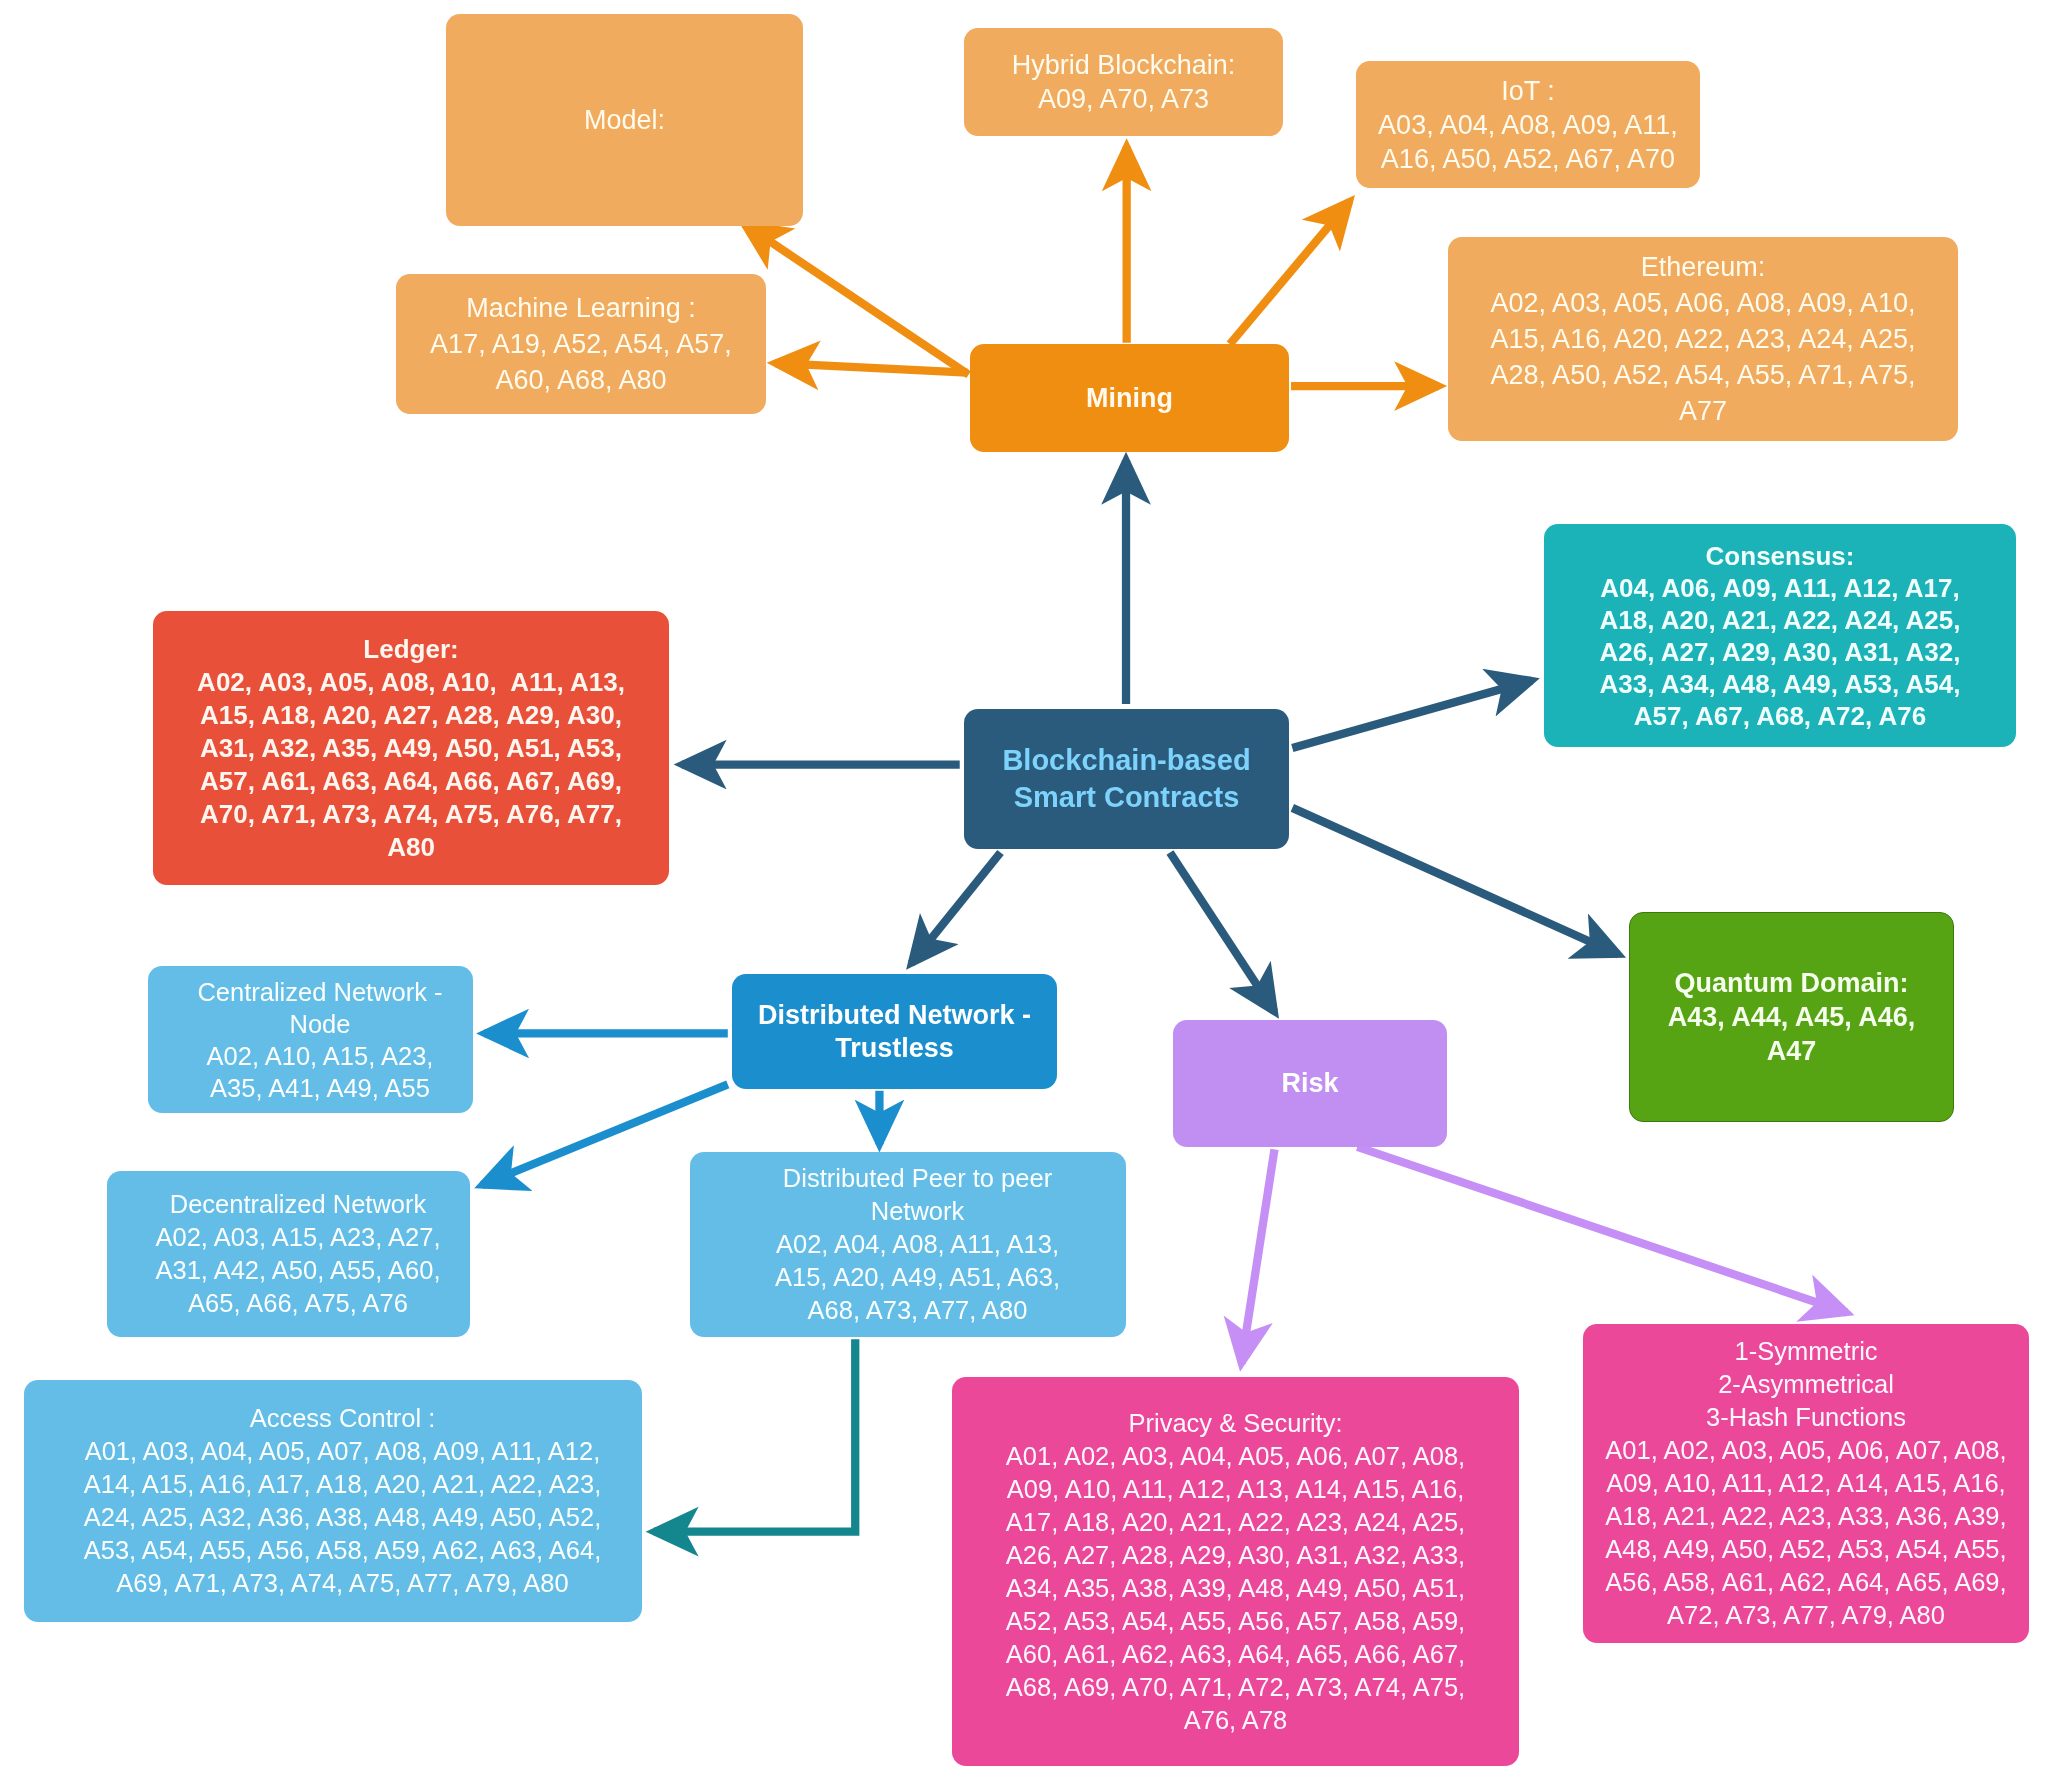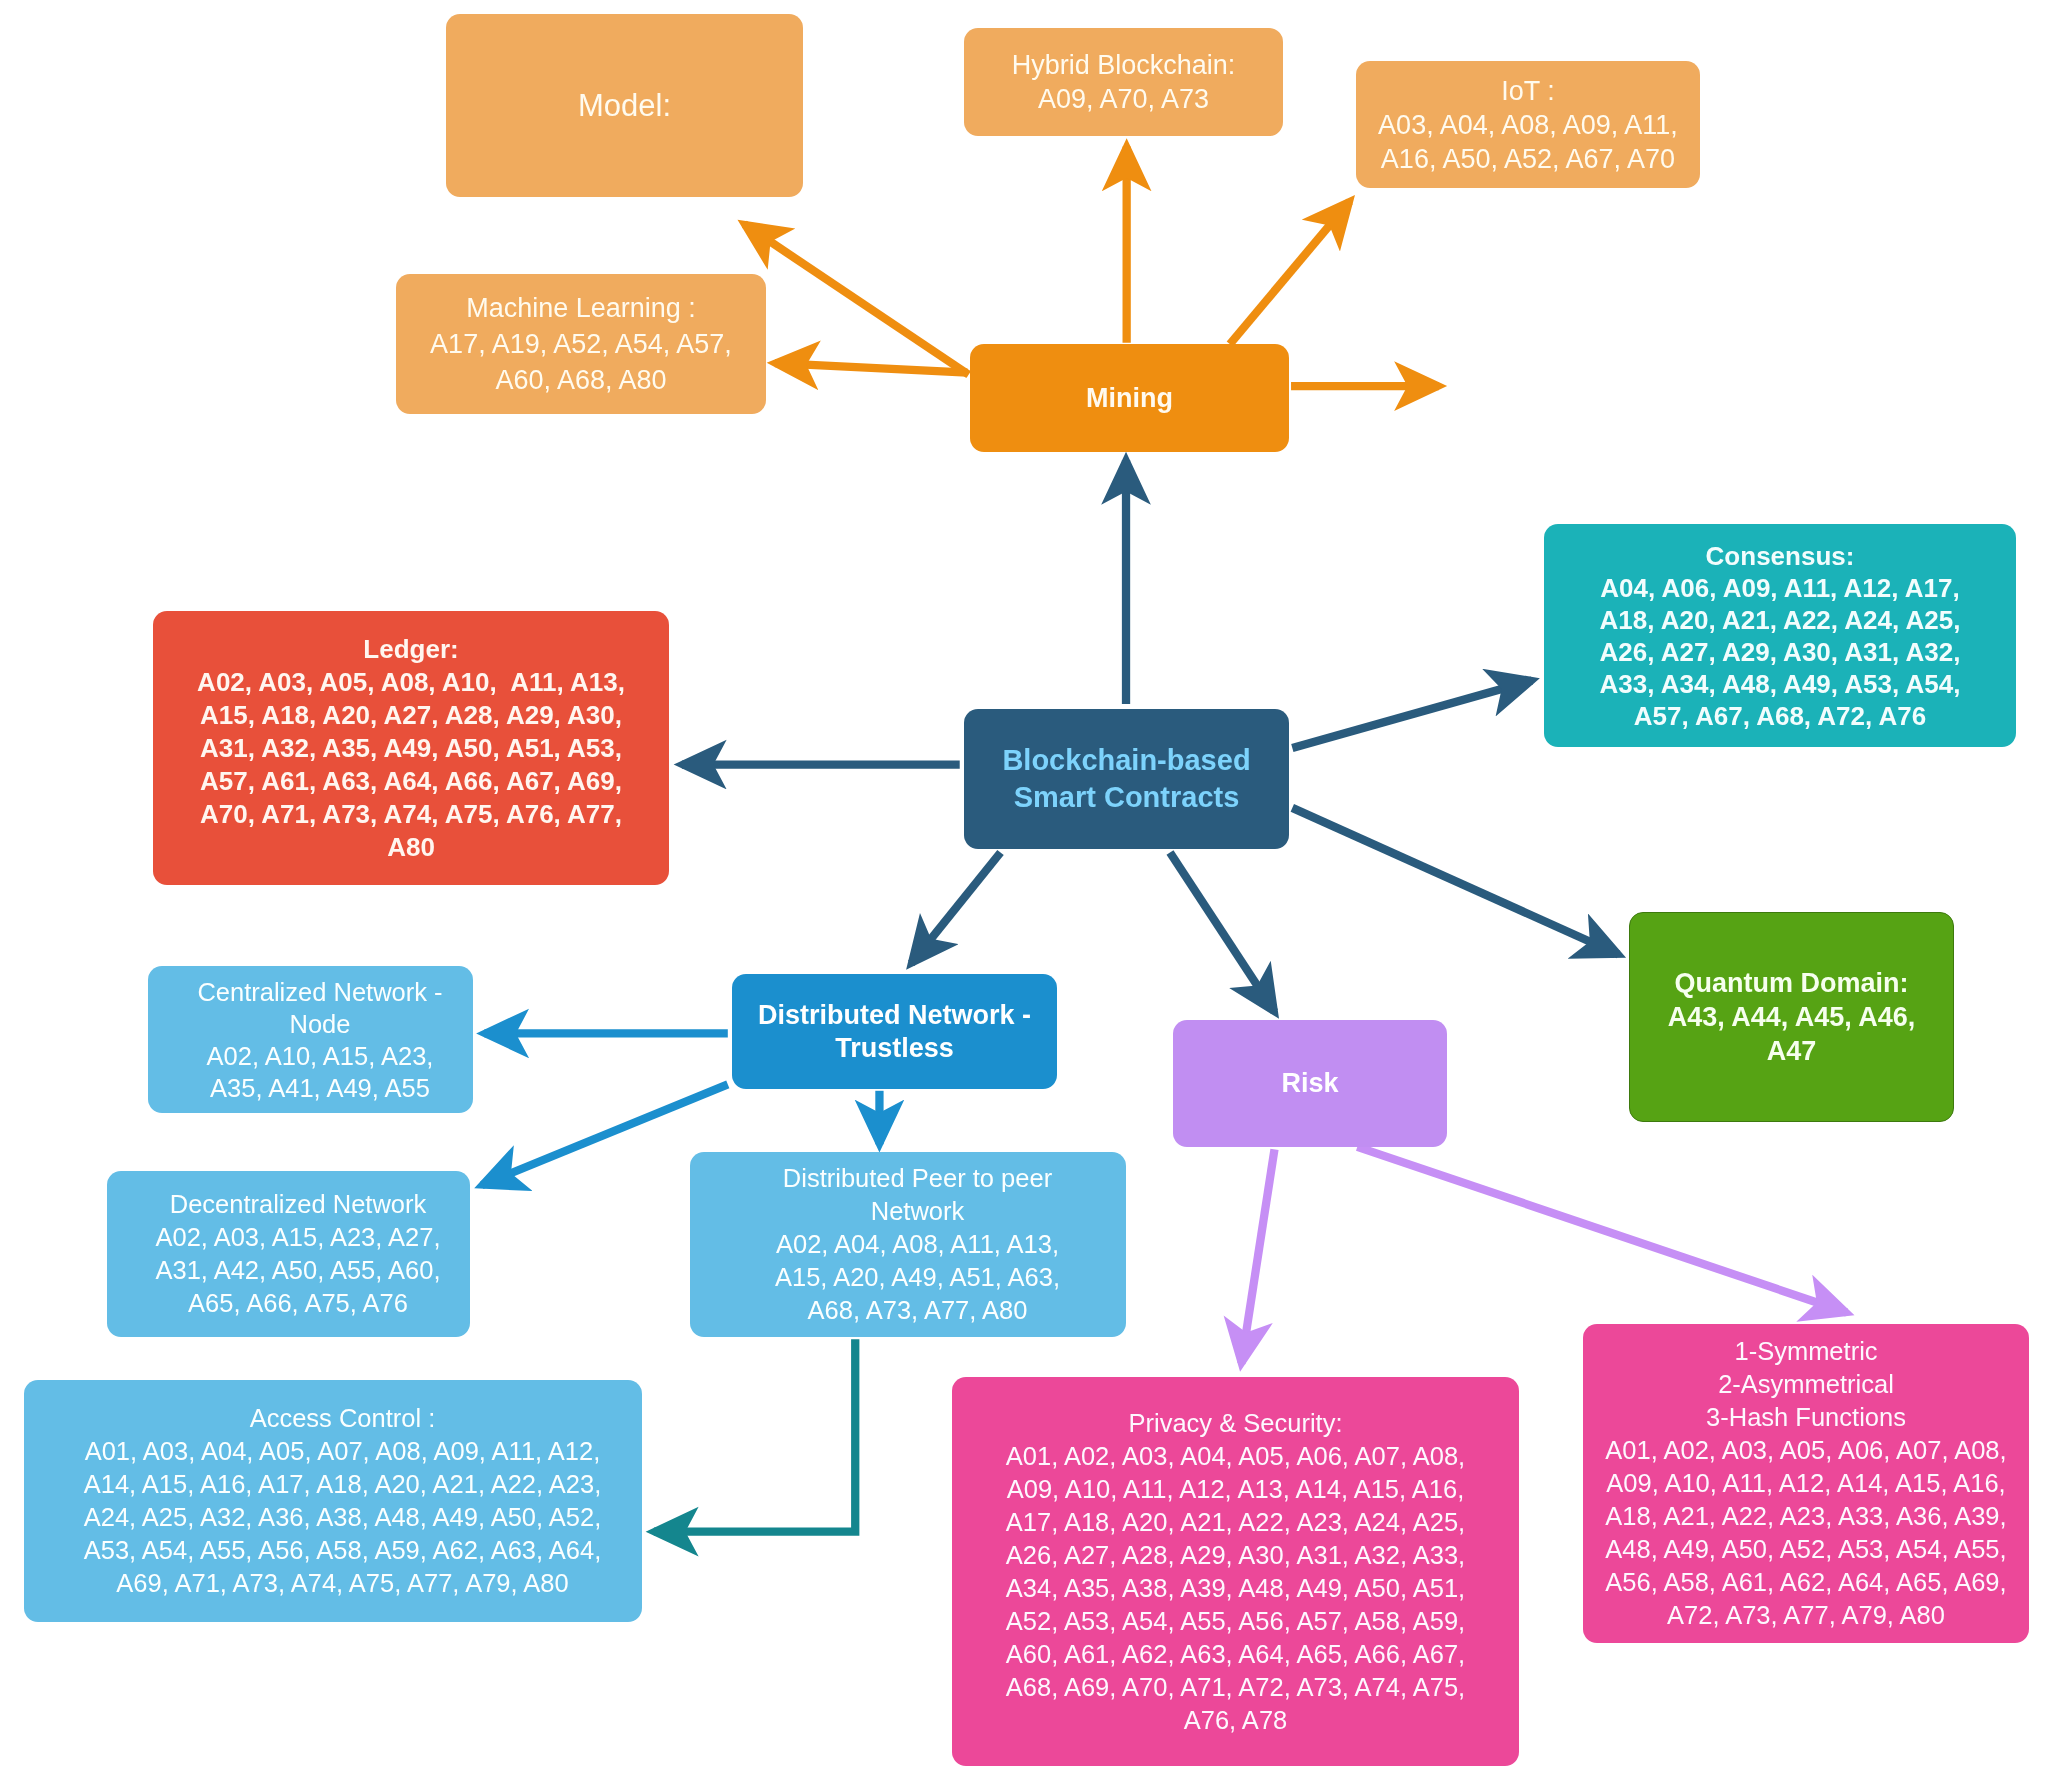--- a/index.html
+++ b/index.html
@@ -20,21 +20,21 @@
   .teal{background:#1bb2b8;color:#f2fdfd;font-weight:bold;}
   .red{background:#e8503a;color:#fff6f0;font-weight:bold;}
   .green{background:#56a314;color:#f6ffee;font-weight:bold;border:1.3px solid #3d7a0d;}
   .navy{background:#2a5b7d;color:#7dd3fc;font-weight:bold;}
   .blue-dark{background:#1b8fce;color:#ffffff;font-weight:bold;}
   .blue-light{background:#63bde6;color:#fbffff;padding-left:28px;}
   .purple-dark{background:#c18ef2;color:#ffffff;font-weight:bold;}
   .purple-light{background:#ec4899;color:#fdf8ff;}
 
   
-  #n-model        {left:446px; top:14px;   width:357px; height:183px; font-size:31px; line-height:33px;gap:24px;}
+  #n-model        {left:446px; top:14px;   width:357px; height:212px; font-size:27px; line-height:33px;gap:24px;}
   #n-hybrid       {left:964px;top:28px;   width:319px; height:108px; font-size:27px; line-height:34px;}
   #n-iot          {left:1356px;top:61px;   width:344px; height:127px; font-size:27px; line-height:34px;}
   #n-ethereum     {left:1448px;top:237px;  width:510px; height:204px; font-size:27px; line-height:36px;}
   #n-ml           {left:396px; top:274px;  width:370px; height:140px; font-size:27px; line-height:36px;}
   #n-mining       {left:970px;top:344px;  width:319px; height:108px; font-size:27px;}
   #n-consensus    {left:1544px;top:524px;  width:472px; height:223px; font-size:26px; line-height:32px;}
   #n-ledger       {left:153px; top:611px;  width:516px; height:274px; font-size:26px; line-height:33px;}
   #n-core         {left:964px;top:709px; width:325px; height:140px; font-size:29px; line-height:37px;}
   #n-quantum      {left:1629px;top:912px; width:325px; height:210px; font-size:27px; line-height:34px;}
   #n-distributed  {left:732px;top:974px; width:325px; height:115px; font-size:27px; line-height:33px;}
@@ -151,20 +151,29 @@
   </div>
 
   <div class="node orange-light" id="n-iot">
     <span class="ttl">IoT :</span>
     <span class="body">
         <span class="ln">A03, A04, A08, A09, A11,</span>
         <span class="ln">A16, A50, A52, A67, A70</span>
       </span>
   </div>
 
+  <div class="node orange-light" id="n-ethereum">
+    <span class="ttl">Ethereum:</span>
+    <span class="body">
+        <span class="ln">A02, A03, A05, A06, A08, A09, A10,</span>
+        <span class="ln">A15, A16, A20, A22, A23, A24, A25,</span>
+        <span class="ln">A28, A50, A52, A54, A55, A71, A75,</span>
+        <span class="ln">A77</span>
+      </span>
+  </div>
 
   <div class="node orange-light" id="n-ml">
     <span class="ttl">Machine Learning :</span>
     <span class="body">
         <span class="ln">A17, A19, A52, A54, A57,</span>
         <span class="ln">A60, A68, A80</span>
       </span>
   </div>
 
   <div class="node orange-dark" id="n-mining">

